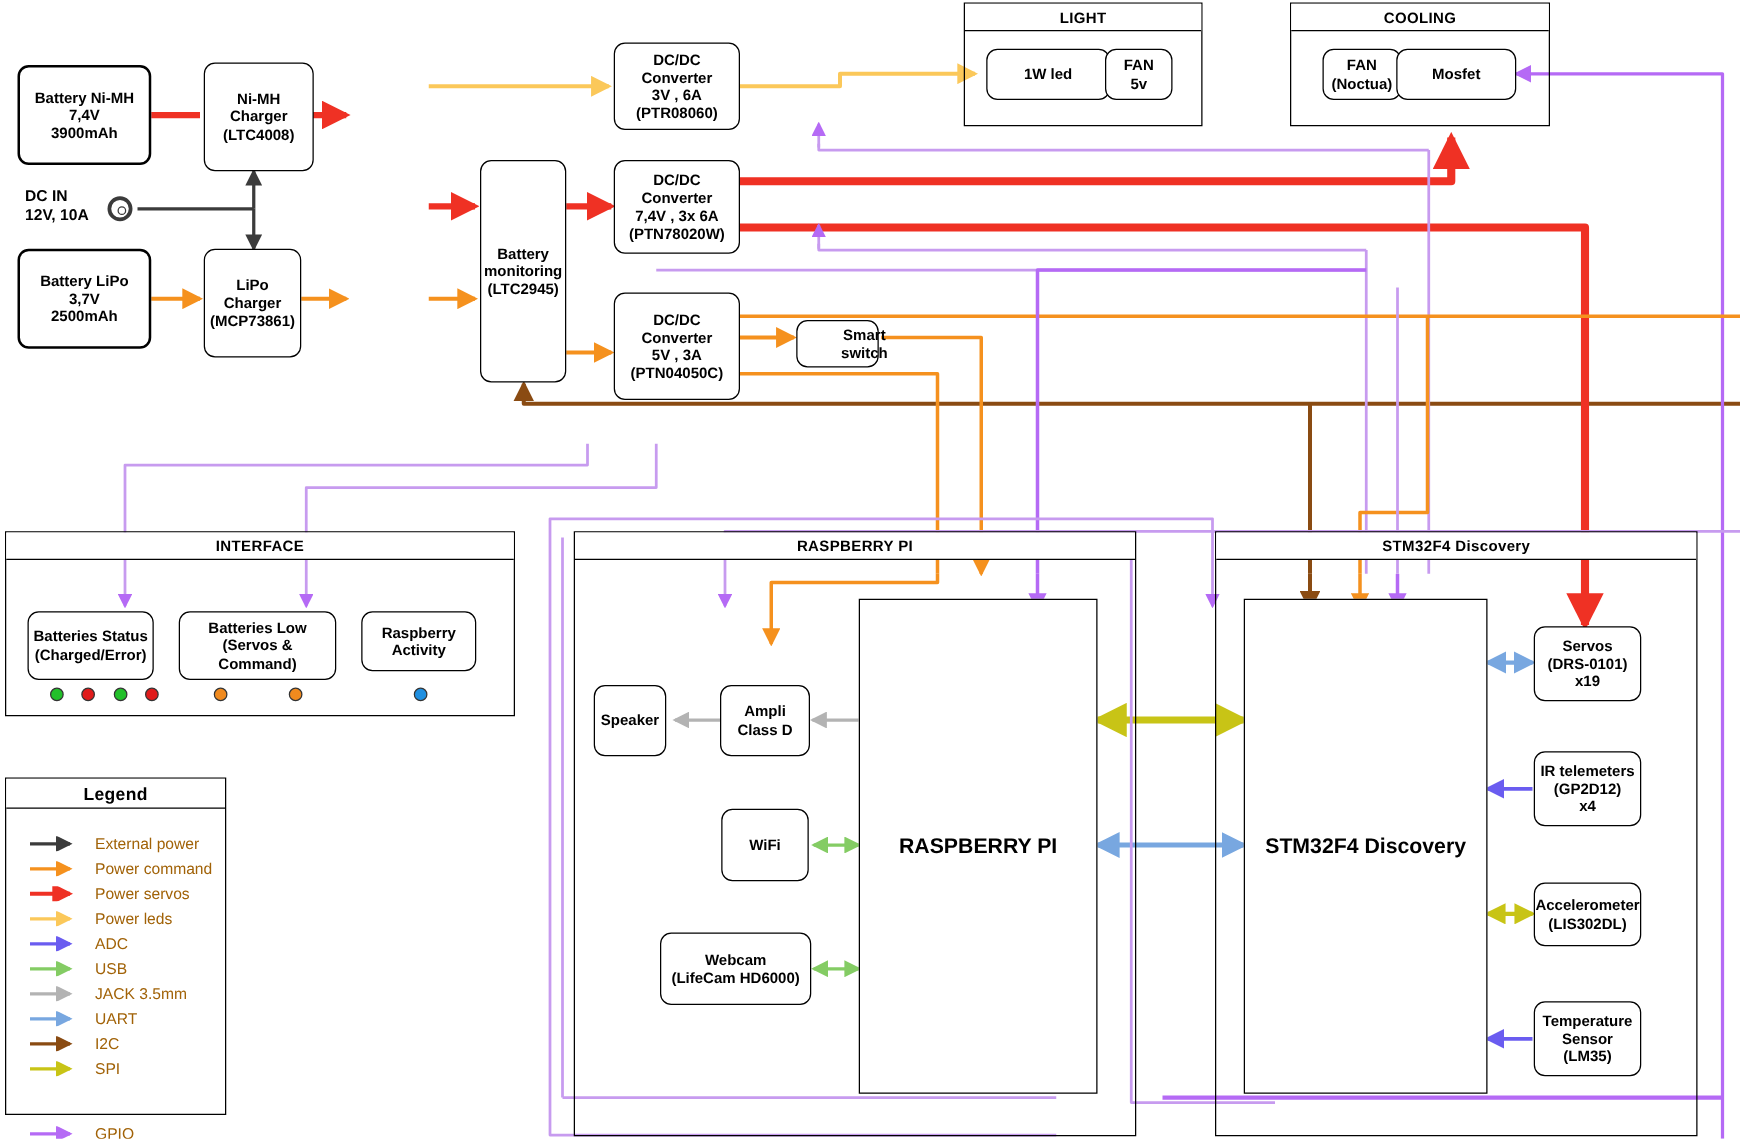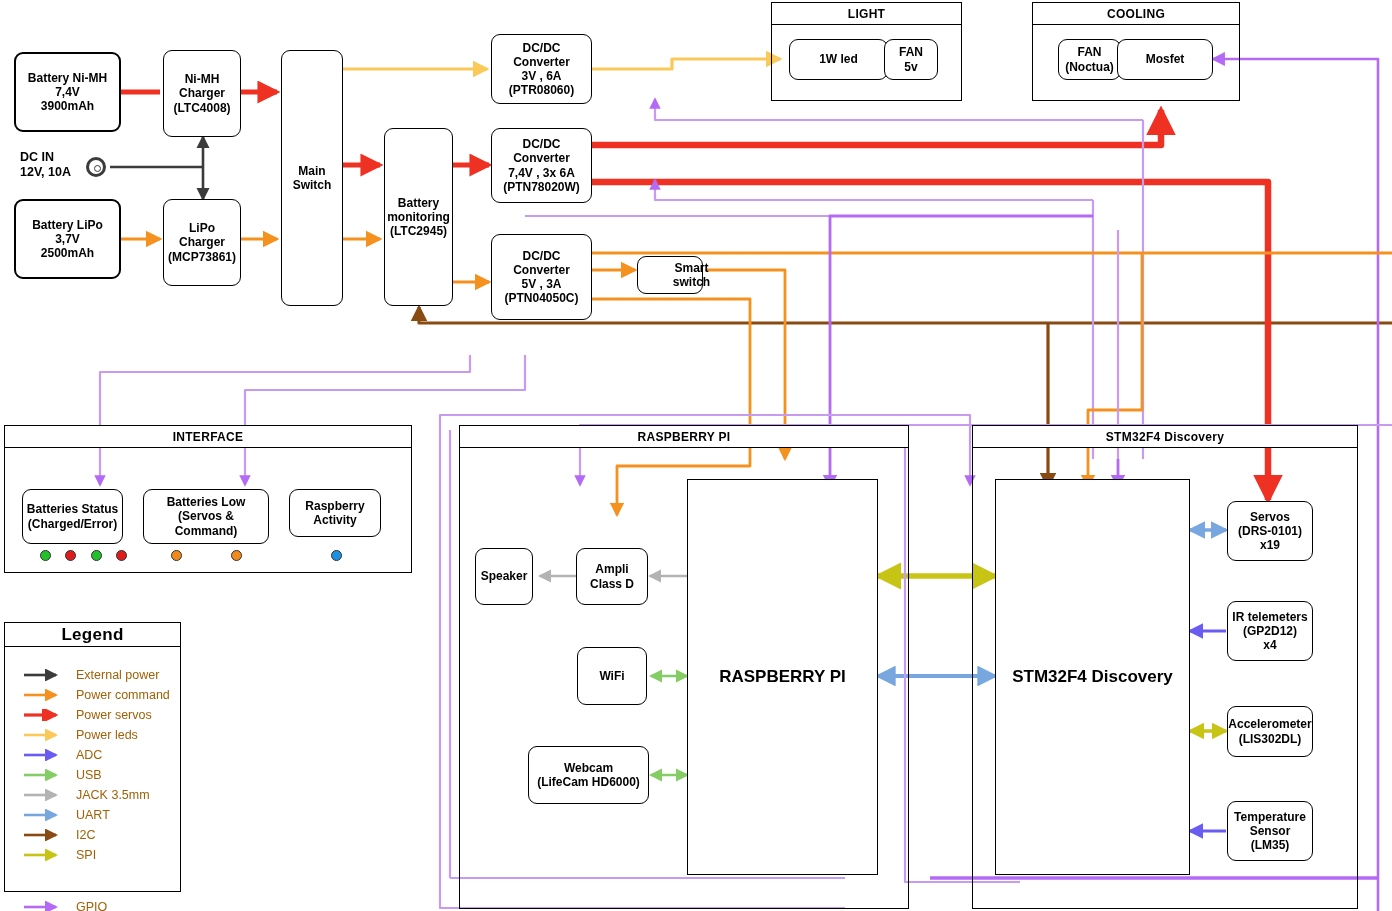--- a/index.html
+++ b/index.html
@@ -53,21 +53,21 @@
   .jack:after {
     content:""; position:absolute; left:4.5px; top:4.5px;
     width:5px; height:5px; border-radius:50%; background:#fff;
     border:1.5px solid #3b3b3b;
   }
 
   .led { position:absolute; width:11px; height:11px; border-radius:50%; border:1px solid #333; }
 
   
   #legend { position:absolute; }
-  #legend .group-title { height:24px; font-size:17px; }
+  #legend .group-title { height:24px; font-size:14px; }
   .legend-row { position:absolute; display:flex; align-items:center; }
   .legend-row .lg-label {
     font-size:12.5px; font-weight:normal; color:#a16207; margin-left:8px; white-space:nowrap;
   }
   .lg-arrow { width:46px; height:12px; display:block; }
 </style>
 </head>
 <body>
 
 <div id="canvas">
@@ -216,32 +216,29 @@
     </g>
   </svg>
 
 
   <div class="box thick" style="left:14px;top:52px;width:107px;height:80px;">
     <span>Battery Ni-MH<br>7,4V<br>3900mAh</span>
   </div>
   <div class="box thick" style="left:14px;top:199px;width:107px;height:80px;justify-content:center;">
     <span>Battery LiPo<br>3,7V<br>2500mAh</span>
   </div>
-  <div class="box" style="left:163px;top:50px;width:78px;height:87px;">
+  <div class="box" style="left:163px;top:50px;width:88px;height:87px;">
     <span>Ni-MH<br>Charger<br>(LTC4008)</span>
   </div>
   <div class="box" style="left:163px;top:199px;width:78px;height:87px;">
     <span>LiPo<br>Charger<br>(MCP73861)</span>
   </div>
   <div class="label-text" style="left:20px;top:150px;">DC IN<br>12V, 10A</div>
   <div class="jack" style="left:86px;top:157px;"></div>
 
-  <div class="box" style="left:281px;top:50px;width:62px;height:256px;">
-    <span>Main<br>Switch</span>
-  </div>
   <div class="box" style="left:384px;top:128px;width:69px;height:178px;">
     <span>Battery<br>monitoring<br>(LTC2945)</span>
   </div>
 
   <div class="box" style="left:491px;top:34px;width:101px;height:70px;">
     <span>DC/DC<br>Converter<br>3V , 6A<br>(PTR08060)</span>
   </div>
   <div class="box" style="left:491px;top:128px;width:101px;height:75px;">
     <span>DC/DC<br>Converter<br>7,4V , 3x 6A<br>(PTN78020W)</span>
   </div>

